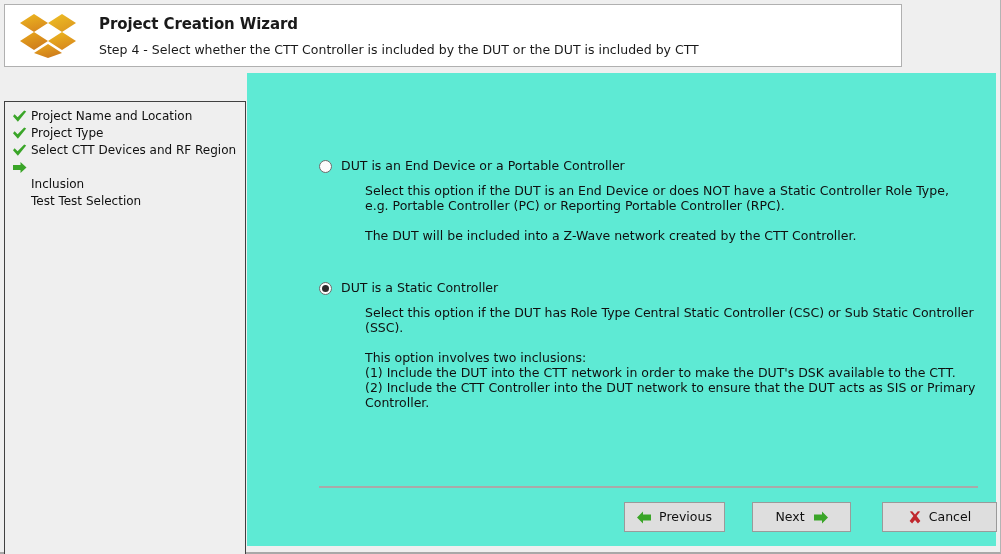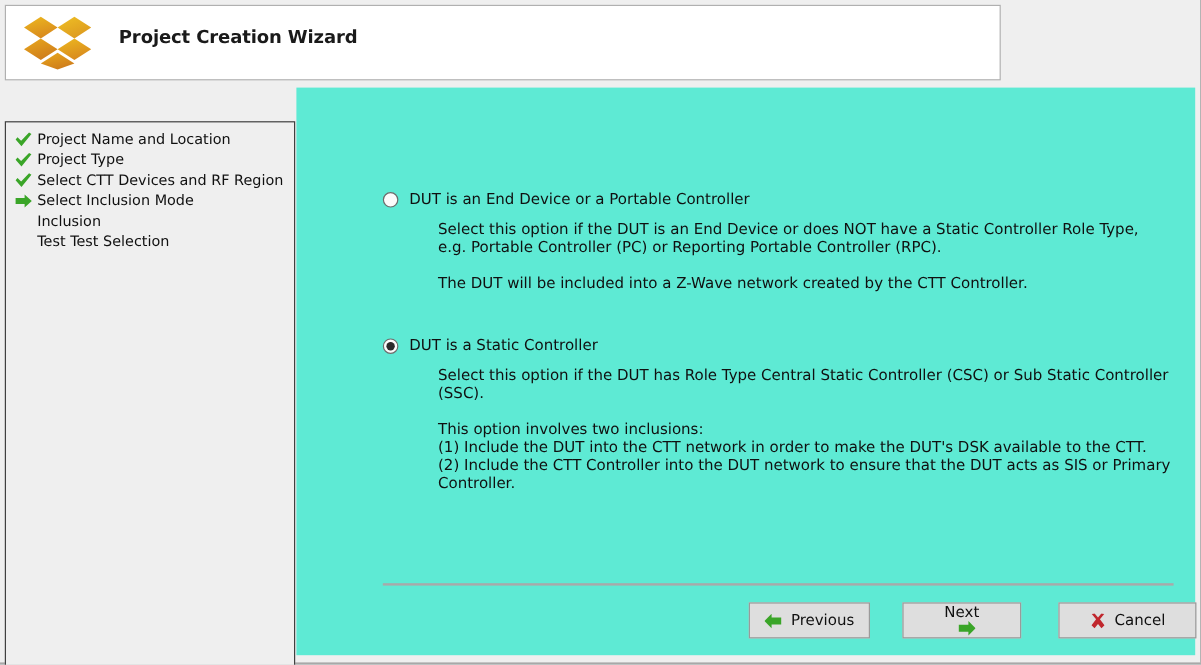--- a/index.html
+++ b/index.html
@@ -23,21 +23,21 @@
     box-sizing: border-box;
     border-right: 1px solid #b4b4b4;
     border-bottom: 2px solid #a8a8a8;
   }
 
   
   .header {
     position: absolute;
     left: 4px;
     top: 4px;
-    width: 830px;
+    width: 898px;
     height: 63px;
     background: #ffffff;
     border: 1px solid #b0b0b0;
     box-sizing: border-box;
     display: flex;
     align-items: center;
   }
   .logo-wrap {
     width: 86px;
     height: 61px;
@@ -187,21 +187,21 @@
     border: 1px solid #9a9a9a;
     box-sizing: border-box;
     display: flex;
     align-items: center;
     justify-content: center;
     font-size: 12.5px;
     color: #101010;
     cursor: default;
   }
   .btn-prev  { left: 377px; width: 101px; }
-  .btn-next  { left: 505px; width: 99px; flex-direction: column;  }
+  .btn-next  { left: 505px; width: 99px;  }
   .btn-cancel{ left: 635px; width: 115px;  }
   .btn .lbl { line-height: 1; }
   .btn .ico { display: inline-flex; align-items: center; }
   .btn-prev .ico  { margin-right: 7px; }
   .btn-next .ico  { margin-left: 8px; }
   .btn-cancel .ico{ margin-right: 7px; }
 </style>
 </head>
 <body>
 
@@ -231,20 +231,21 @@
 
         <polygon points="15,19 29,28 15,37 1,28" fill="url(#gB)"></polygon>
 
         <polygon points="43,19 57,28 43,37 29,28" fill="url(#gA)"></polygon>
 
         <polygon points="29,31 43,40 29,45 15,40" fill="url(#gB)"></polygon>
       </svg>
     </div>
     <div class="header-text">
       <div class="header-title">Project Creation Wizard</div>
+      <div class="header-sub">Step 4 - Select whether the CTT Controller is included by the DUT or the DUT is included by CTT</div>
     </div>
   </div>
 
   <div class="sidebar" id="sidebar">
       <div class="step">
         <span class="step-icon">
           <svg width="15" height="13" viewBox="0 0 15 13">
             <path d="M1,6.2 L2.6,4.3 L5.6,7.2 L12.2,0.4 L14.2,1.6 L5.9,11.8 Z" fill="#3aa528"></path>
           </svg>
         </span>
@@ -265,21 +266,20 @@
           </svg>
         </span>
         <span class="step-label">Select CTT Devices and RF Region</span>
       </div>
       <div class="step">
         <span class="step-icon">
           <svg width="15" height="13" viewBox="0 0 15 13">
             <polygon points="14.5,6.5 8.5,1.0 8.5,4.0 1,4.0 1,9.0 8.5,9.0 8.5,12.0" fill="#3aa528"></polygon>
           </svg>
         </span>
-        <span class="step-label">Select Inclusion Mode</span>
       </div>
       <div class="step">
         <span class="step-icon"></span>
         <span class="step-label">Inclusion</span>
       </div>
       <div class="step">
         <span class="step-icon"></span>
         <span class="step-label">Test Test Selection</span>
       </div>
       <div class="step">

